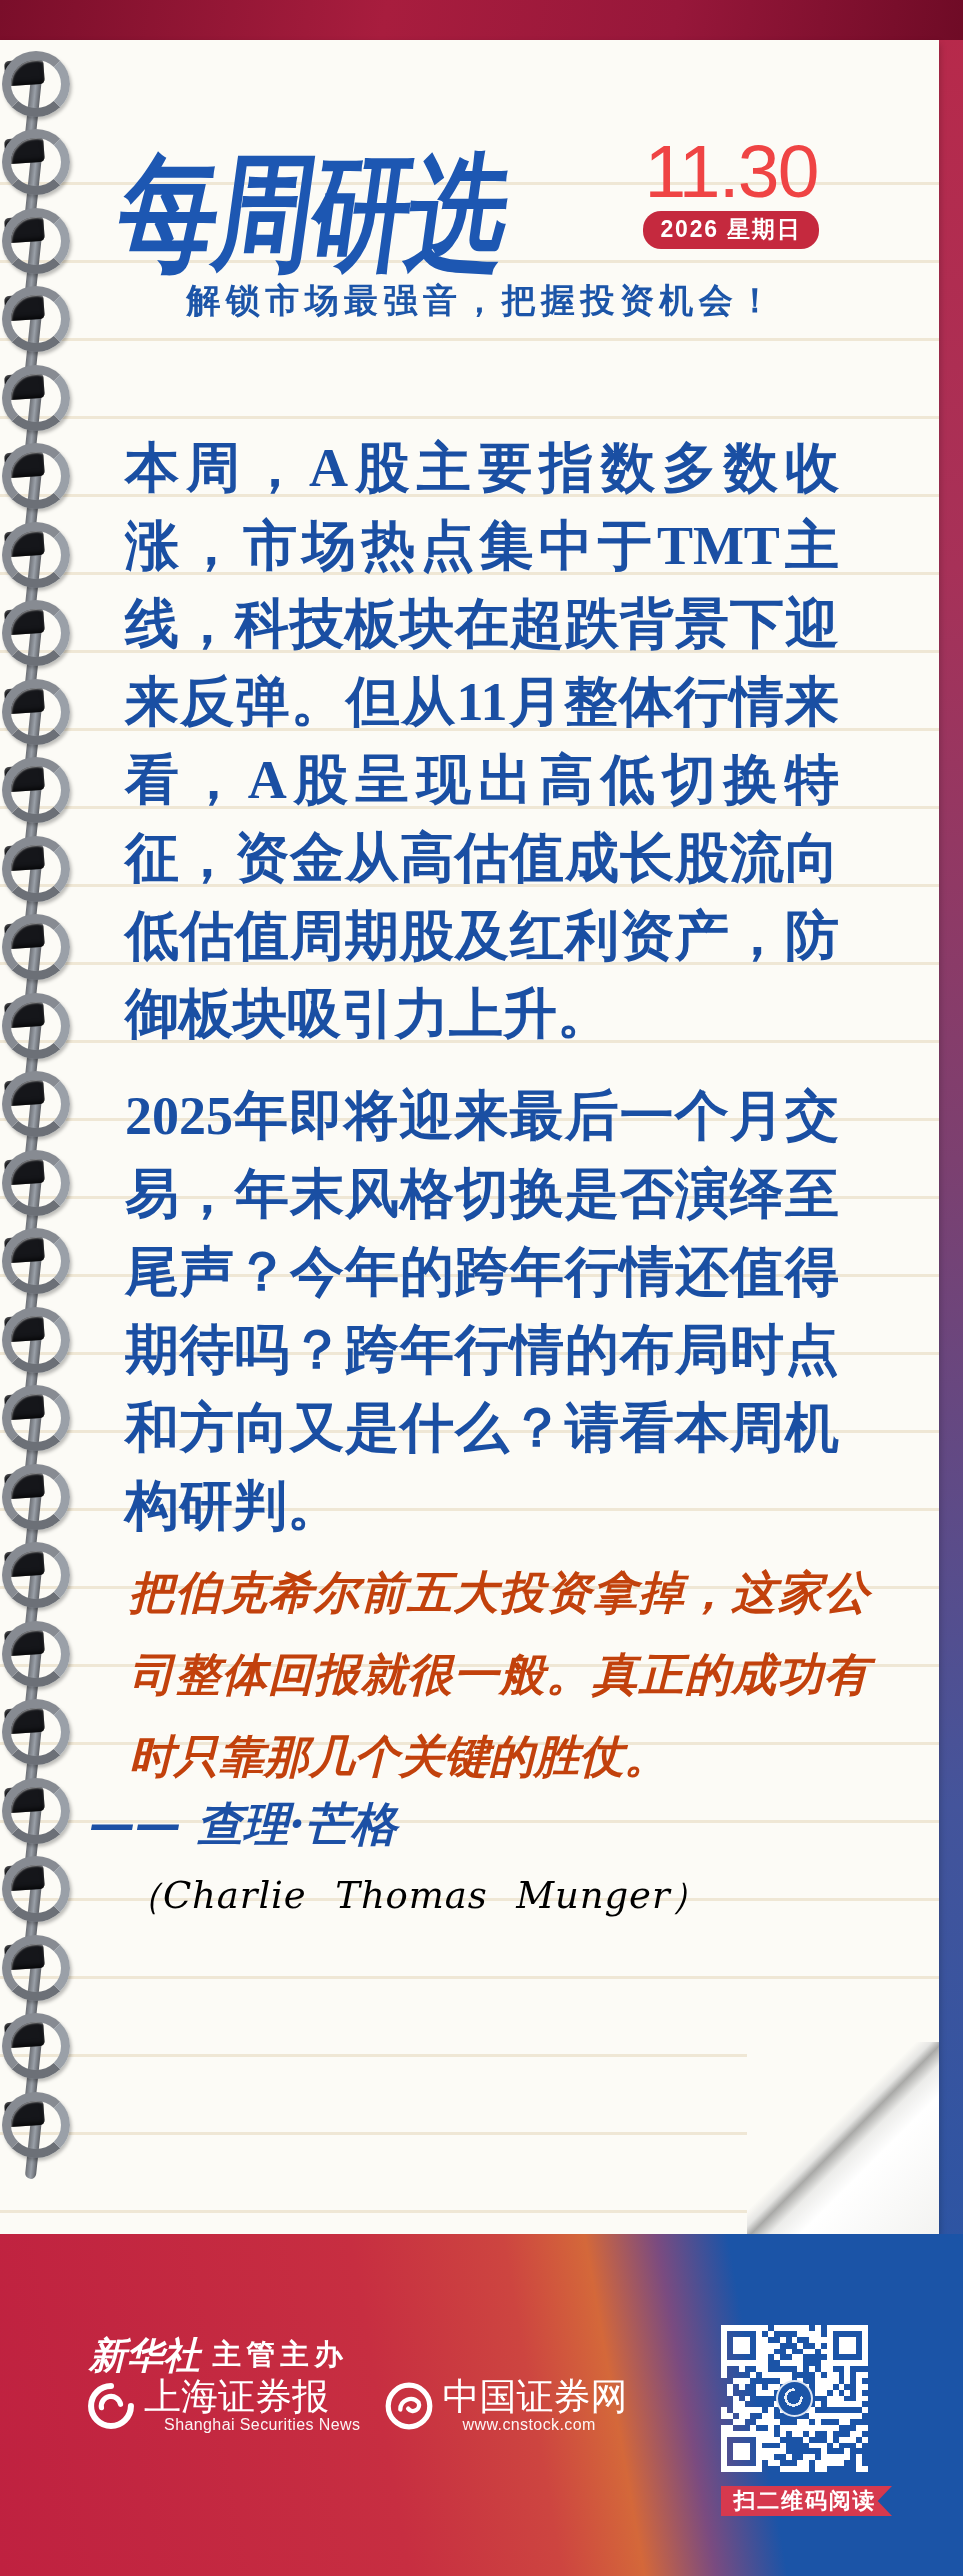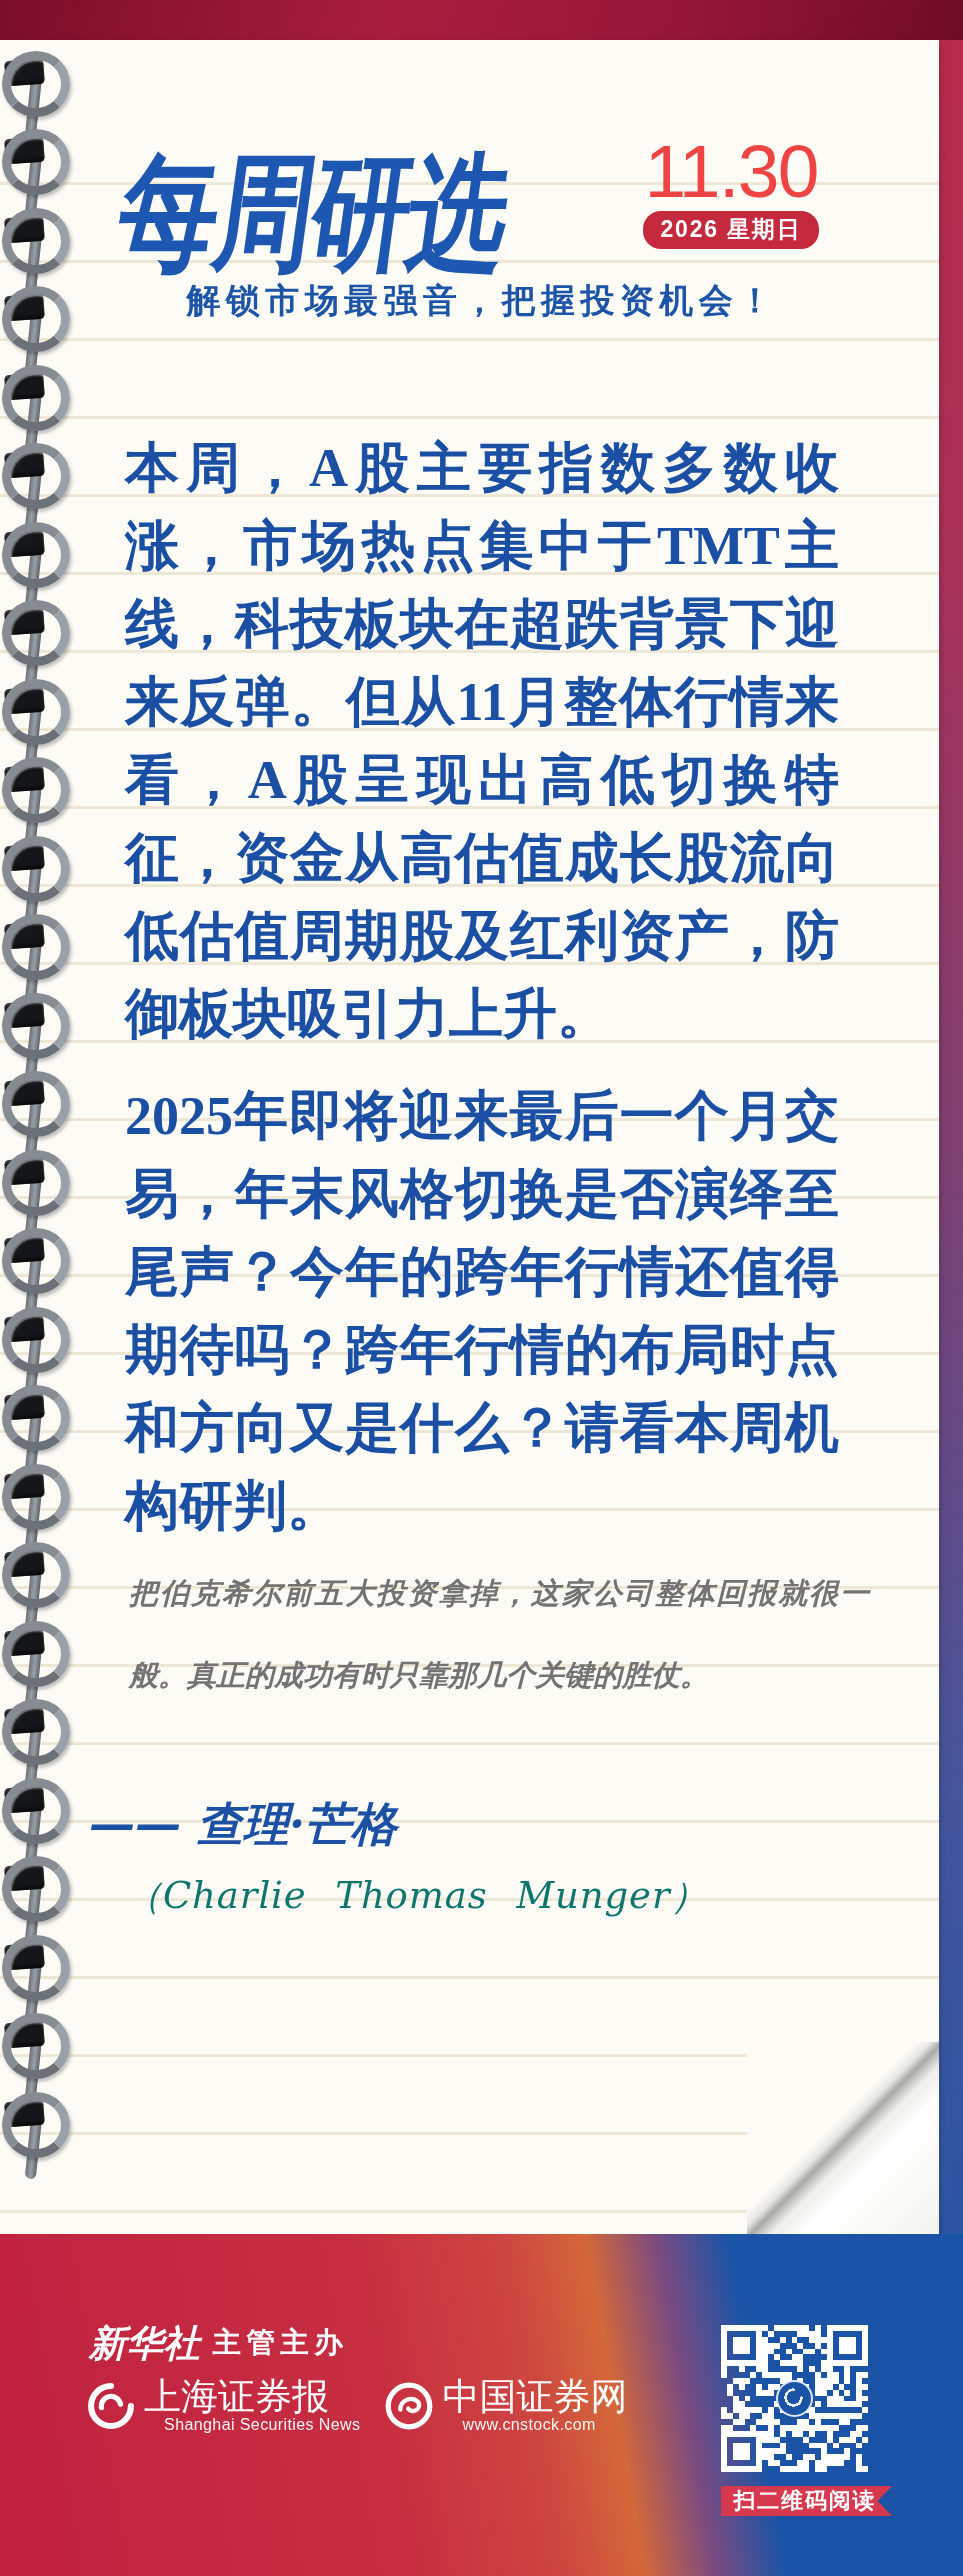--- a/index.html
+++ b/index.html
@@ -38,31 +38,31 @@
     color:#ffffff;font-size:23px;font-weight:700;letter-spacing:1.8px;}
   .subtitle{position:absolute;left:125px;top:278px;width:714px;text-align:center;
     font-size:34px;font-weight:700;letter-spacing:5.4px;color:#1c55a8;}
   
   .para{position:absolute;left:125px;width:714px;color:#1a4fa3;
     font-family:"Liberation Serif","DejaVu Serif",serif;font-weight:700;
     font-size:54px;line-height:78px;text-align:justify;text-justify:inter-ideograph;}
   .para1{top:435px;}
   .para2{top:1077px;}
   
-  .quote{position:absolute;left:129px;top:1552px;width:740px;color:#737373;
+  .quote{position:absolute;left:129px;top:1552px;width:740px;color:#c2410c;
     font-family:"DejaVu Serif","Liberation Serif",serif;font-style:italic;font-weight:600;
-    font-size:29px;line-height:82px;text-align:justify;}
+    font-size:45px;line-height:82px;text-align:justify;}
   .quote-attrib{position:absolute;left:89px;top:1795px;color:#1c50a5;white-space:nowrap;
     font-family:"DejaVu Serif","Liberation Serif",serif;font-style:italic;font-weight:700;font-size:46px;}
-  .quote-en{position:absolute;left:125px;top:1871px;color:#0f766e;white-space:nowrap;
+  .quote-en{position:absolute;left:125px;top:1871px;color:#000000;white-space:nowrap;
     font-family:"DejaVu Serif","Liberation Serif",serif;font-style:italic;font-size:37px;word-spacing:16px;letter-spacing:0.9px;}
   
   .footer{position:absolute;left:0;top:2234px;width:963px;height:342px;
     background:linear-gradient(80deg,#bf2140 0%,#c72e41 40%,#cd4540 55%,#d4683a 63%,#7a4b80 70%,#1b54a7 77%,#1b54a7 100%);}
-  .supervisor{position:absolute;left:89px;top:85px;color:#fff;white-space:nowrap;}
+  .supervisor{position:absolute;left:89px;top:97px;color:#fff;white-space:nowrap;}
   .supervisor .sig{font-family:"DejaVu Serif","Liberation Serif",serif;font-style:italic;font-weight:700;font-size:37px;}
   .supervisor .suffix{font-size:28.5px;font-weight:600;letter-spacing:5.4px;margin-left:12.5px;vertical-align:3.6px;}
   .brands{position:absolute;left:85px;top:143px;display:flex;align-items:center;color:#fff;white-space:nowrap;}
   .brand{display:flex;align-items:center;}
   .brand + .brand{margin-left:23px;}
   .brand-icon{width:52px;height:52px;margin-right:7.1px;flex:0 0 auto;}
   .brand-name{font-family:"Liberation Serif","DejaVu Serif",serif;font-weight:400;font-size:37px;line-height:39px;}
   .brand-sub{font-size:16px;line-height:18px;letter-spacing:0.4px;opacity:.95;margin-left:20px;}
   .slogan{position:absolute;left:89px;top:221px;display:flex;gap:55px;color:#fff;
     font-size:46px;font-weight:800;letter-spacing:9px;}

